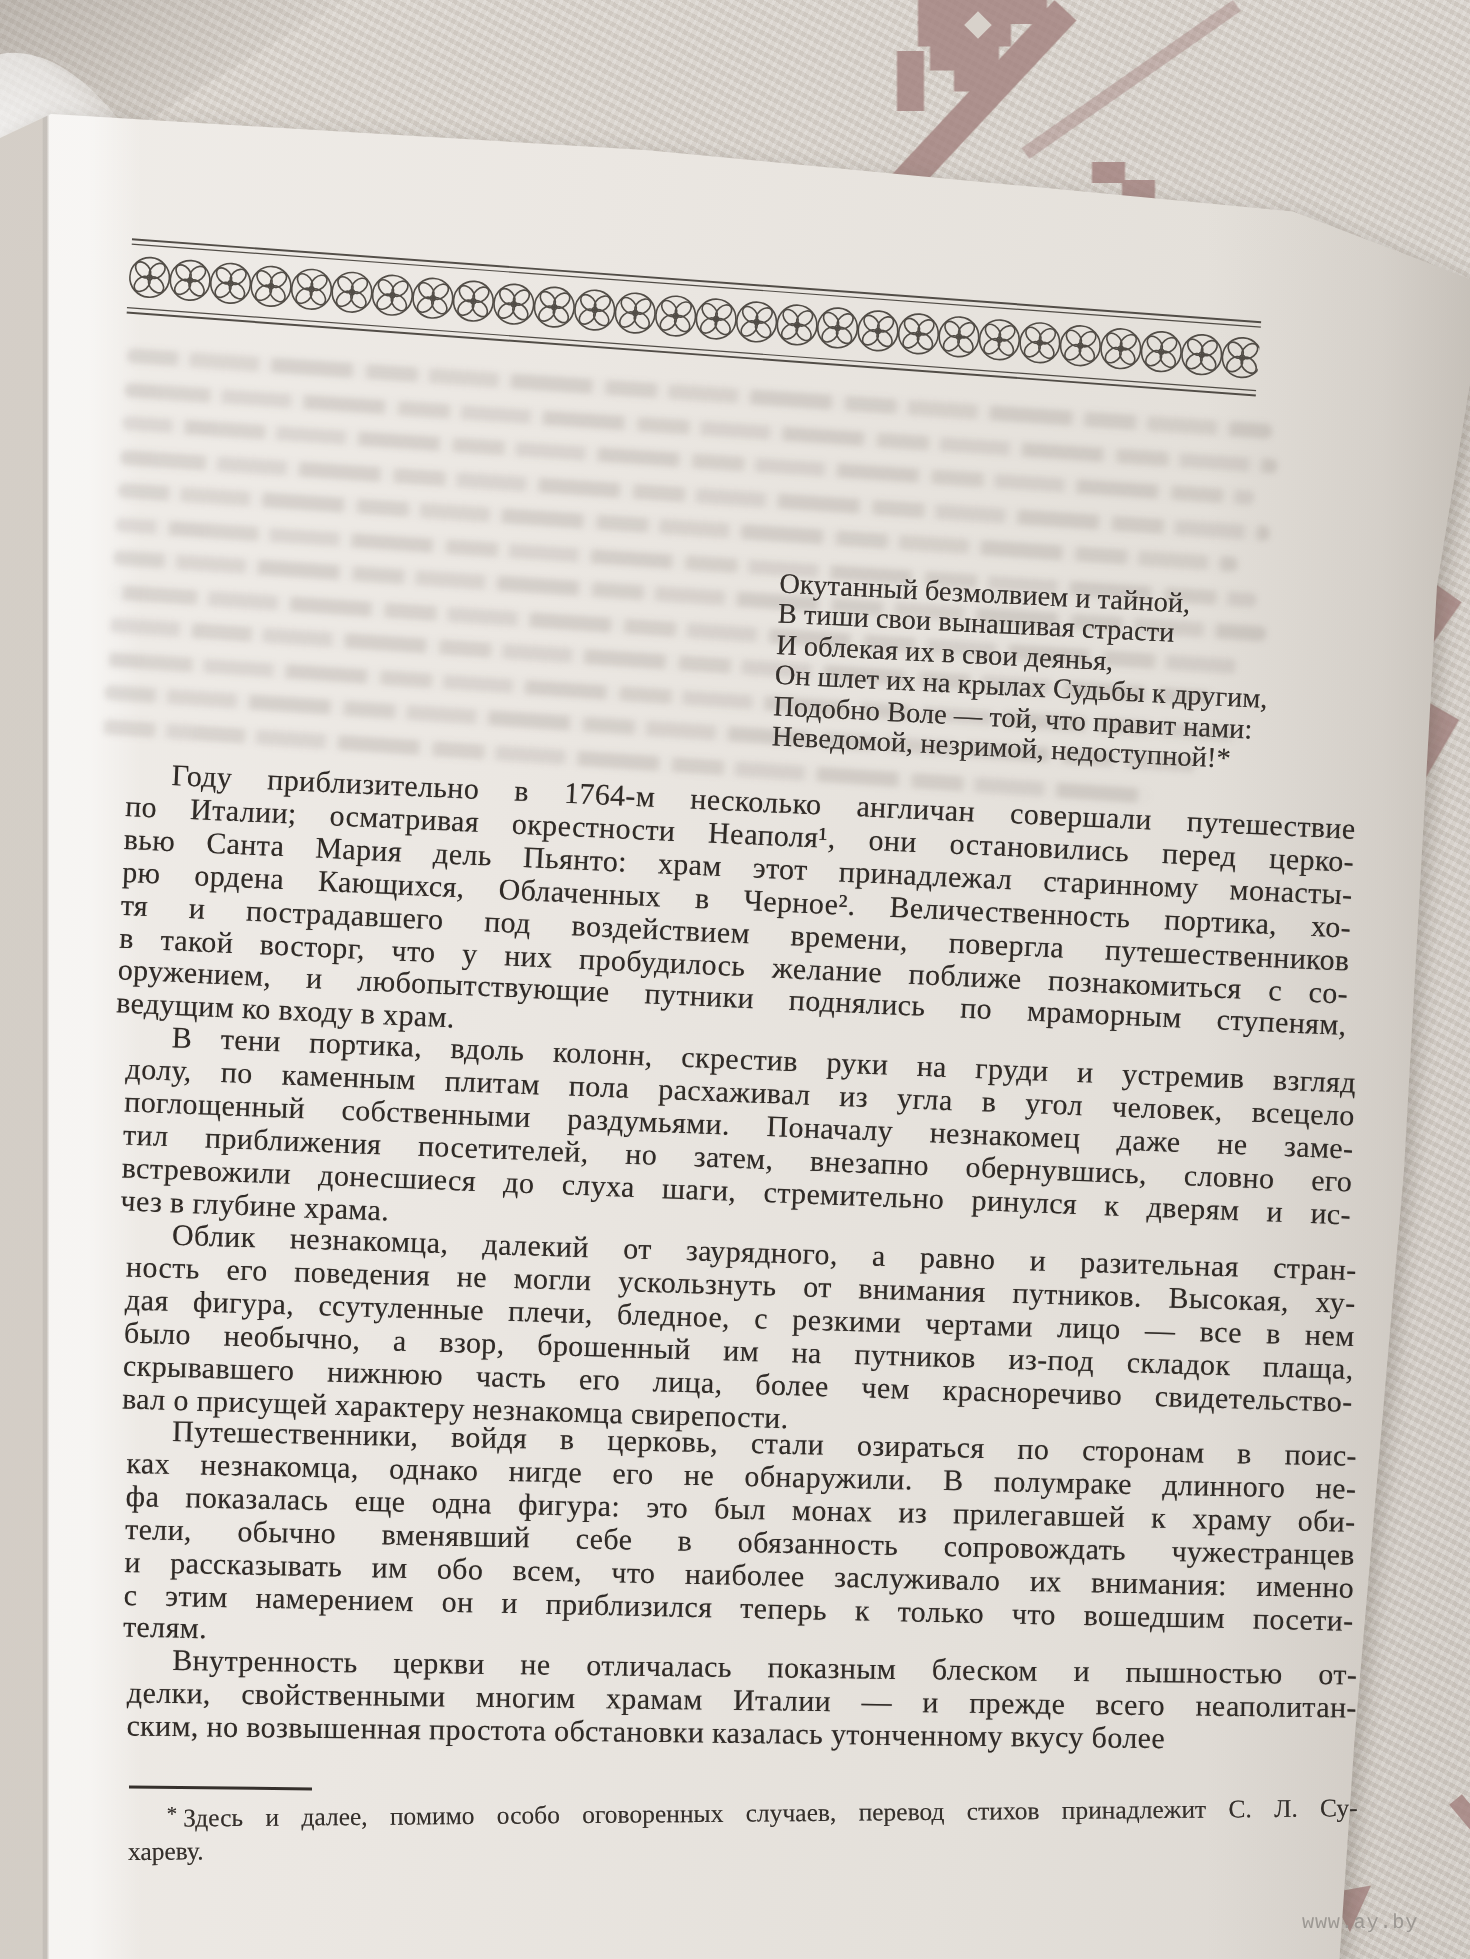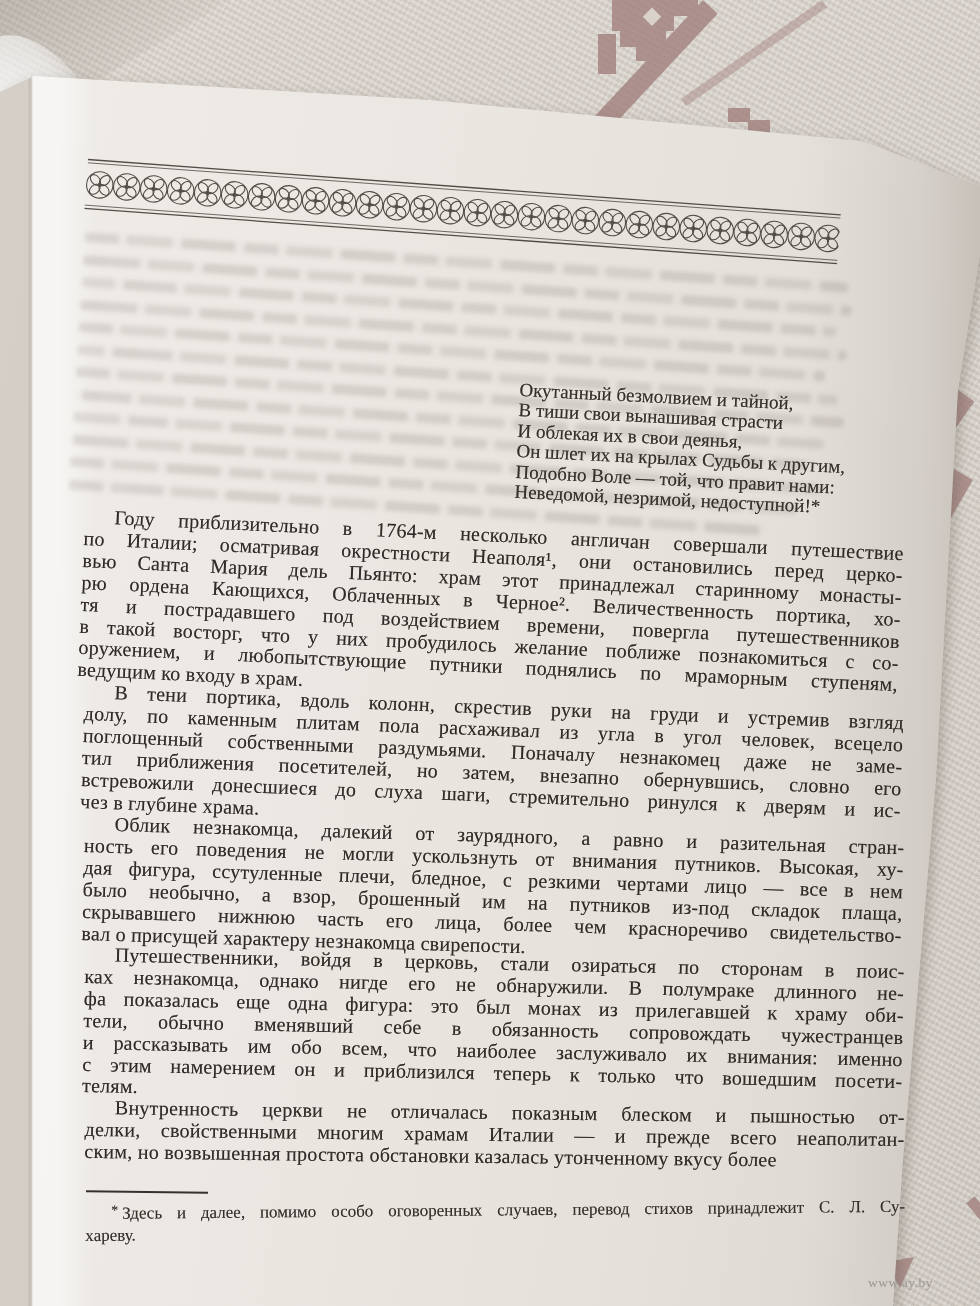--- a/index.html
+++ b/index.html
@@ -90,21 +90,21 @@
     font-size:17px;line-height:22px;color:#35302c;
     text-shadow:0 0 .4px rgba(53,48,44,.5);
   }
   .footnote .fline{text-align:justify;text-align-last:justify;}
   .footnote .fline.last{text-align-last:left;}
   .footnote .fline.first{padding-left:26px;}
   .fn-marker{vertical-align:4px;font-size:14px;padding-right:4px;}
   
   .watermark{
     position:absolute;left:868px;top:1275px;z-index:6;
-    font-family:Liberation Serif, serif;font-size:13.5px;color:#9c9893;
+    font-family:Liberation Mono, monospace;font-size:13.5px;color:#9c9893;
     letter-spacing:.5px;
     text-align:center;
   }
 </style>
 </head>
 <body>
 
 <div class="cloth"></div>
 <div class="cloth-dark-corner"></div>
 

